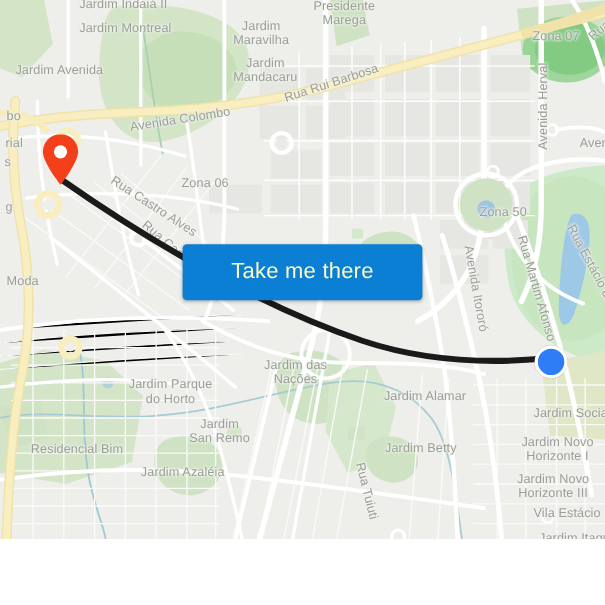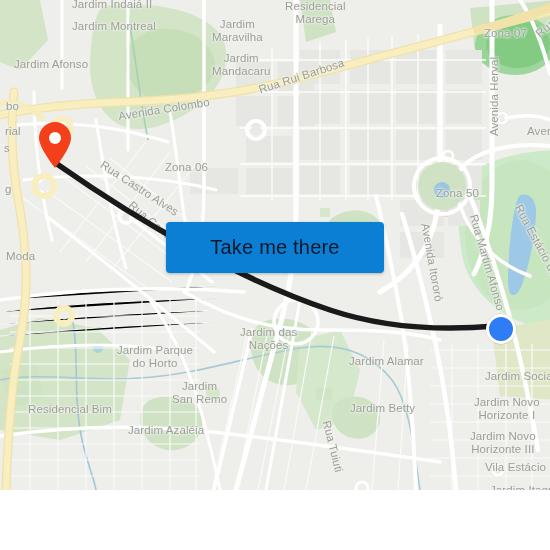--- a/index.html
+++ b/index.html
@@ -34,21 +34,21 @@
   #dest{
     position:absolute;left:486px;top:314px;width:24px;height:24px;
     border-radius:50%;background:#2f7df6;border:3px solid #ffffff;
     box-shadow:0 0 0 .5px rgba(0,0,0,.12);
   }
 
   
   #takeBtn{
     position:absolute;left:166px;top:222px;width:218px;height:51px;
     background:#0b7fd4;border:none;border-radius:4px;
-    color:#0f172a;font-size:20px;font-family:"Liberation Sans",sans-serif;
+    color:#fef9c3;font-size:20px;font-family:"Liberation Sans",sans-serif;
     cursor:pointer;box-shadow:0 1px 3px rgba(0,0,0,.25);
     display:flex;align-items:center;justify-content:center;
     letter-spacing:.2px;
   }
 
   
   #attrib{
     position:absolute;left:0;top:462px;width:320px;height:28px;
     background:rgba(255,255,255,.82);
     display:flex;align-items:center;
@@ -293,23 +293,23 @@
       <circle cx="498" cy="470" r="5" fill="none" stroke="#ffffff" stroke-width="2.5"></circle>
     </svg>
 
     <div class="layer" id="labels">
         <div class="lbl" style="left: 72px; top: -2px;">Jardim Indaiá II</div>
         <div class="lbl" style="left: 72px; top: 20px;">Jardim Montreal</div>
         <div class="lbl" style="left: 212px; top: 18px;">Jardim
 Maravilha</div>
         <div class="lbl" style="left: 212px; top: 52px;">Jardim
 Mandacaru</div>
-        <div class="lbl" style="left: 285px; top: 0px;">Residencial
+        <div class="lbl" style="left: 285px; top: 0px;">Presidente
 Marega</div>
-        <div class="lbl" style="left: 14px; top: 58px;">Jardim Afonso</div>
+        <div class="lbl" style="left: 14px; top: 58px;">Jardim Avenida</div>
         <div class="lbl" style="left: 118px; top: 103px; transform: rotate(-9deg);">Avenida Colombo</div>
         <div class="lbl" style="left: 257px; top: 70px; transform: rotate(-18deg);">Rua Rui Barbosa</div>
         <div class="lbl" style="left: 484px; top: 27px;">Zona 07</div>
         <div class="lbl" style="left: 535px; top: 22px; transform: rotate(-40deg);">Rua</div>
         <div class="lbl" style="left: 455px; top: 90px; transform: rotate(-90deg);">Avenida Herval</div>
         <div class="lbl" style="left: 527px; top: 125px;">Avenida</div>
         <div class="lbl" style="left: 436px; top: 187px;">Zona 50</div>
         <div class="lbl" style="left: 165px; top: 161px;">Zona 06</div>
         <div class="lbl" style="left: 94px; top: 182px; transform: rotate(33deg);">Rua Castro Alves</div>
         <div class="lbl" style="left: 118px; top: 230px; transform: rotate(40deg);">Rua Carlos Chagas</div>

